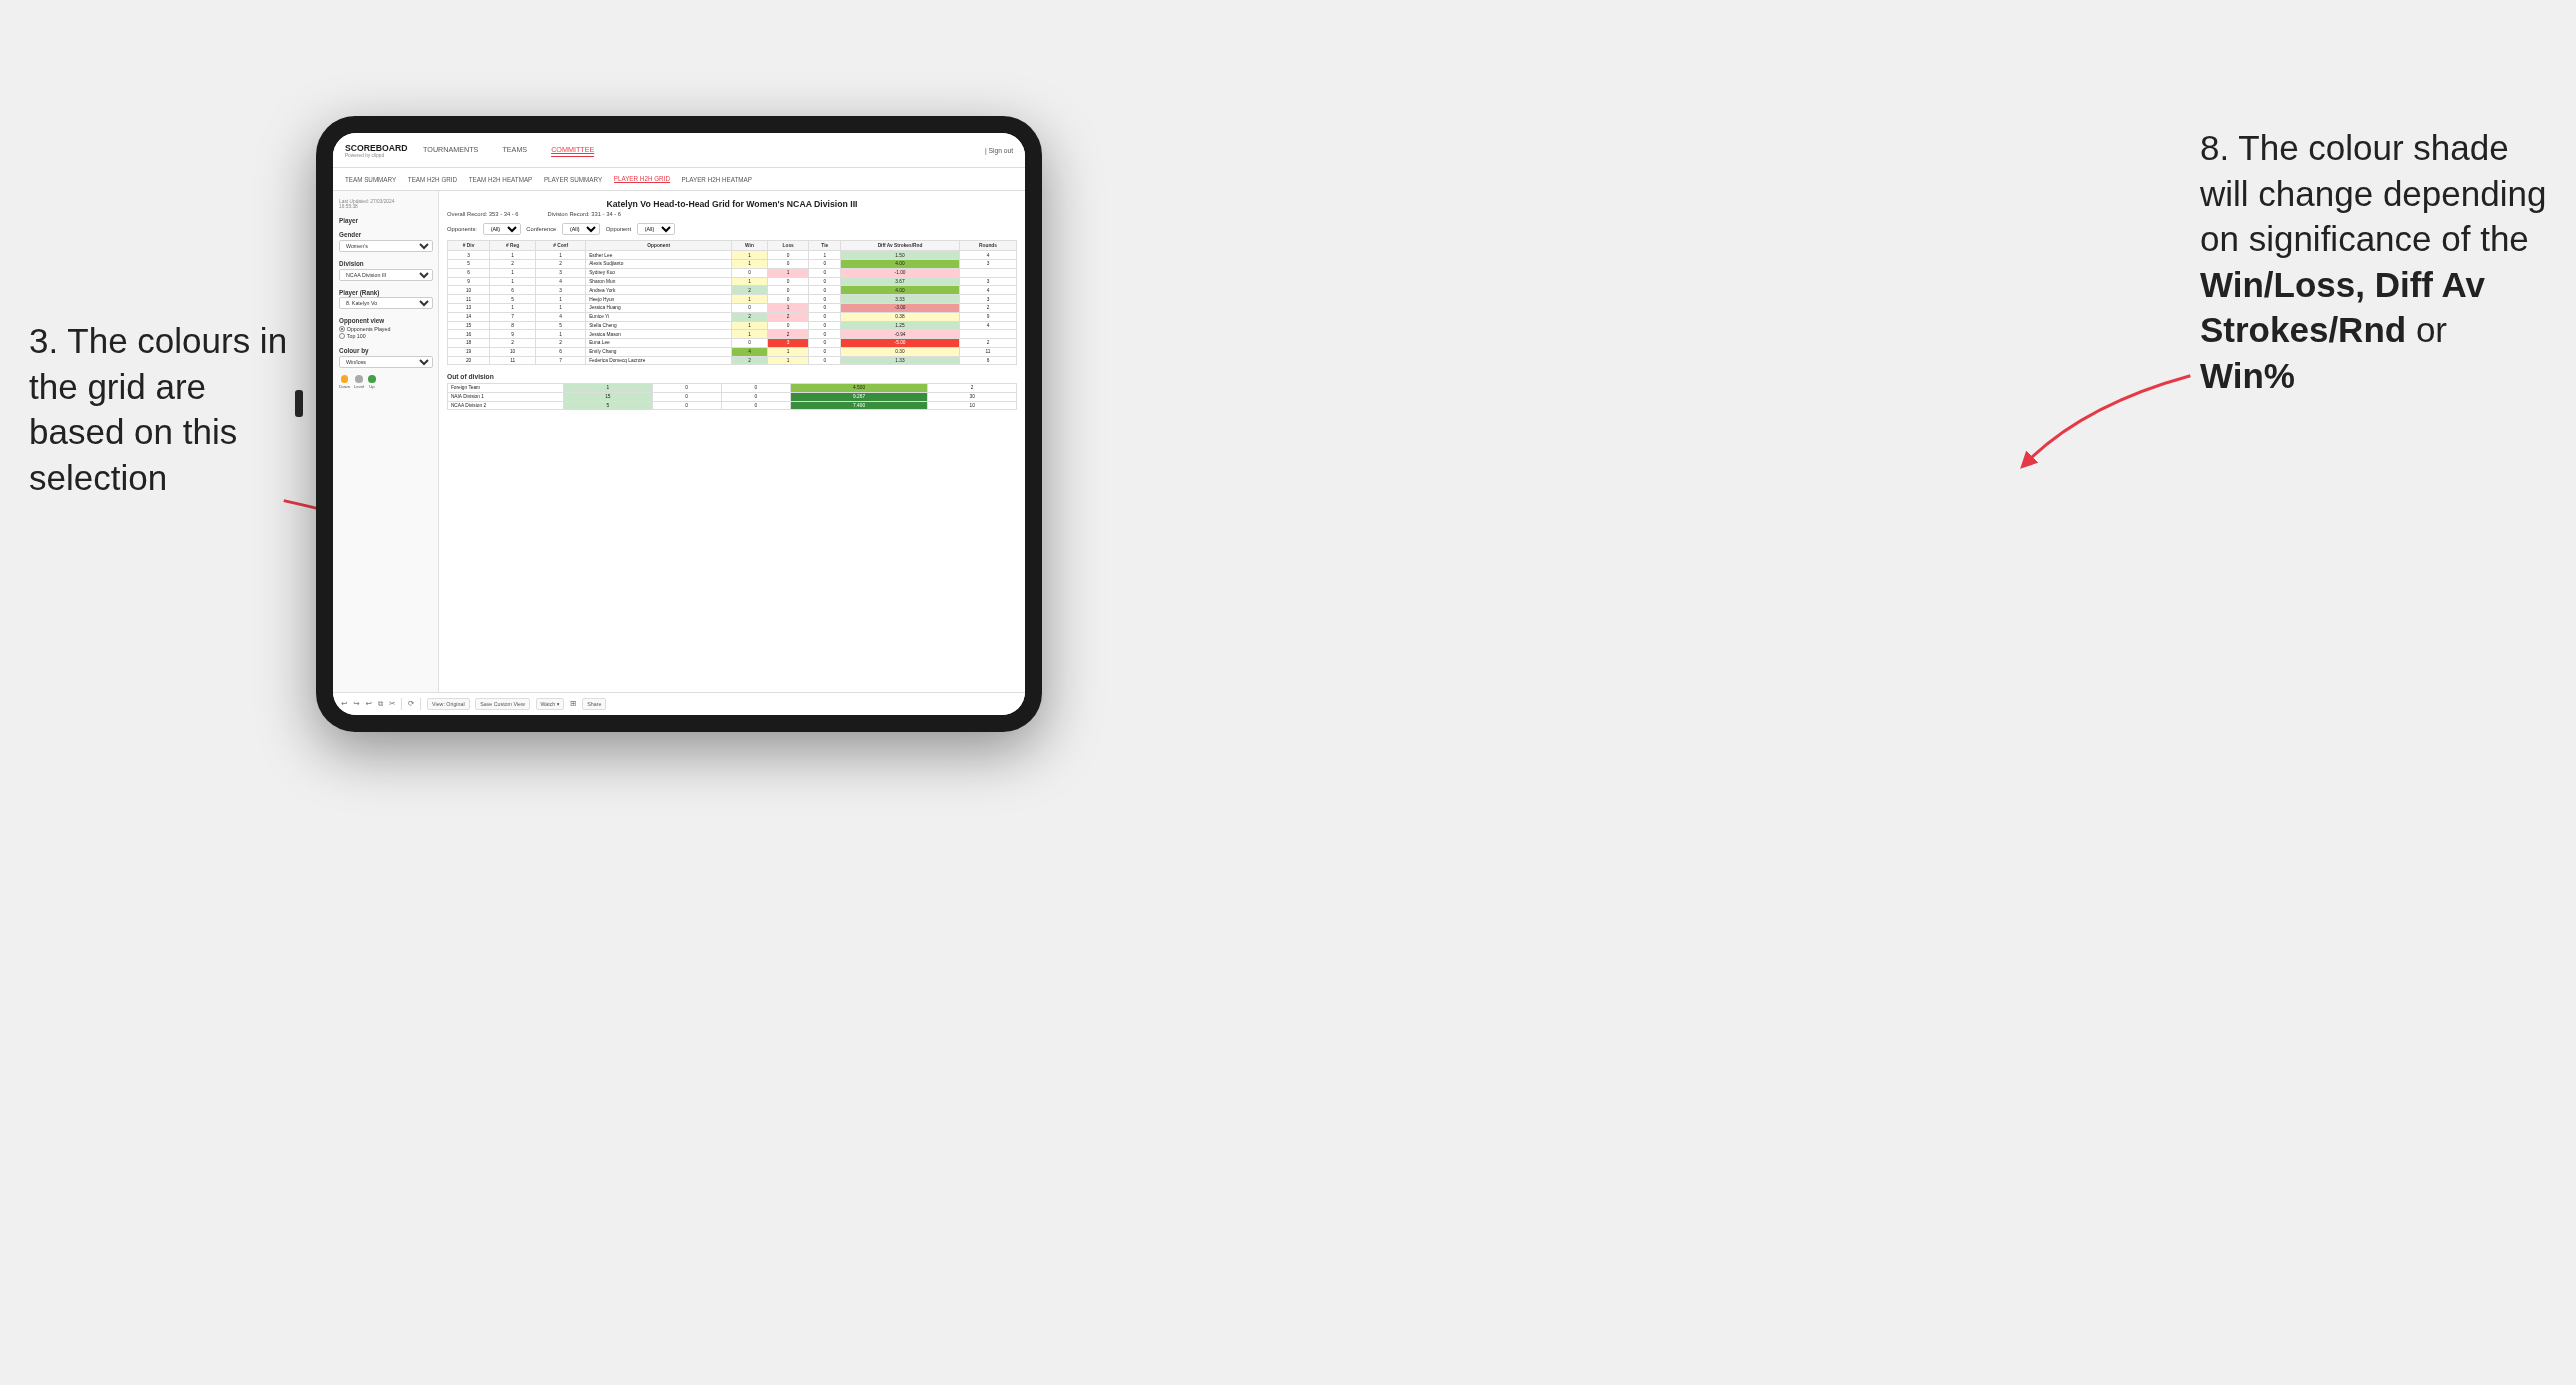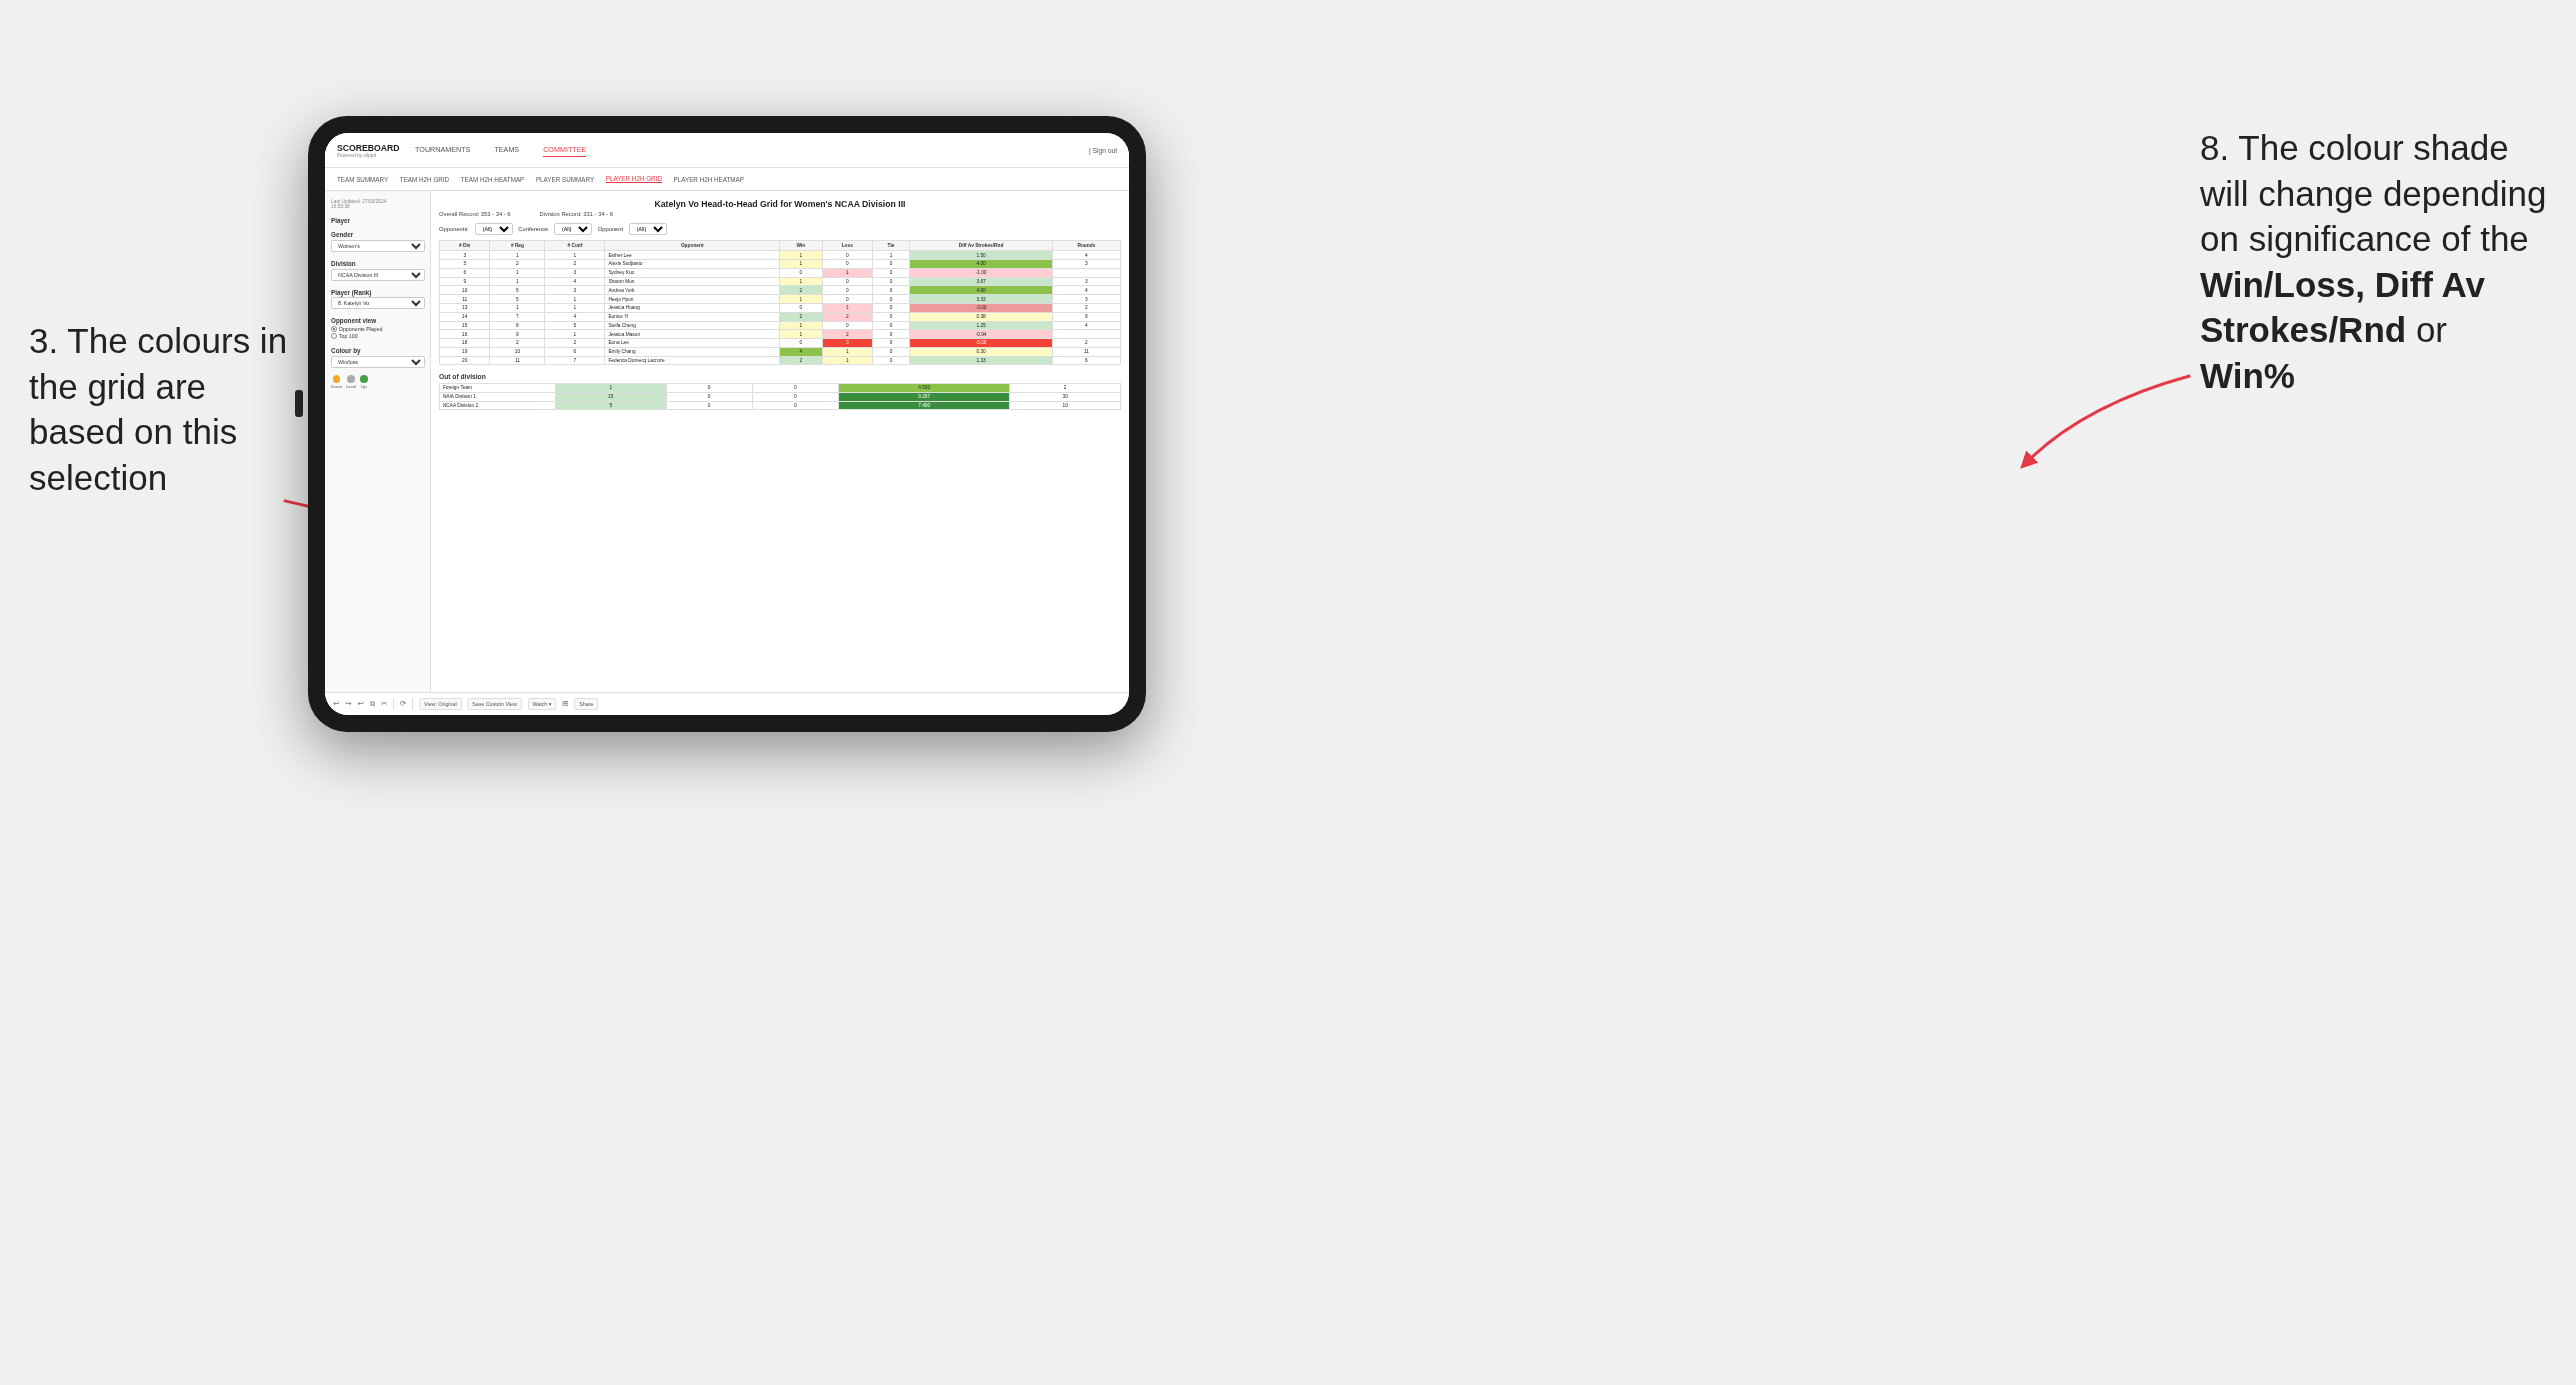--- a/index.html
+++ b/index.html
@@ -8,23 +8,23 @@
       font-family: Arial, sans-serif;
       width: 2576px;
       height: 1386px;
       position: relative;
       overflow: hidden;
     }
 
     
     .tablet-frame {
       position: absolute;
-      left: 308px;
+      left: 316px;
       top: 116px;
-      width: 838px;
+      width: 726px;
       height: 616px;
       background: #1a1a1a;
       border-radius: 39px;
       box-shadow: 0 19px 58px rgba(0,0,0,0.4);
       padding: 17.3px;
     }
     .tablet-screen {
       width: 100%;
       height: 100%;
       background: #fff;
@@ -64,20 +64,21 @@
     .nav-link {
       font-size: 7.2px;
       color: #555;
       cursor: pointer;
       text-decoration: none;
       padding: 1.9px 0;
     }
     .nav-link.active {
       color: #e63946;
       border-bottom: 1.9px solid #e63946;
+      text-decoration: underline;
     }
     .nav-right {
       font-size: 6.7px;
       color: #555;
     }
 
     
     .sub-nav {
       background: #fff;
       border-bottom: 1px solid #ddd;

